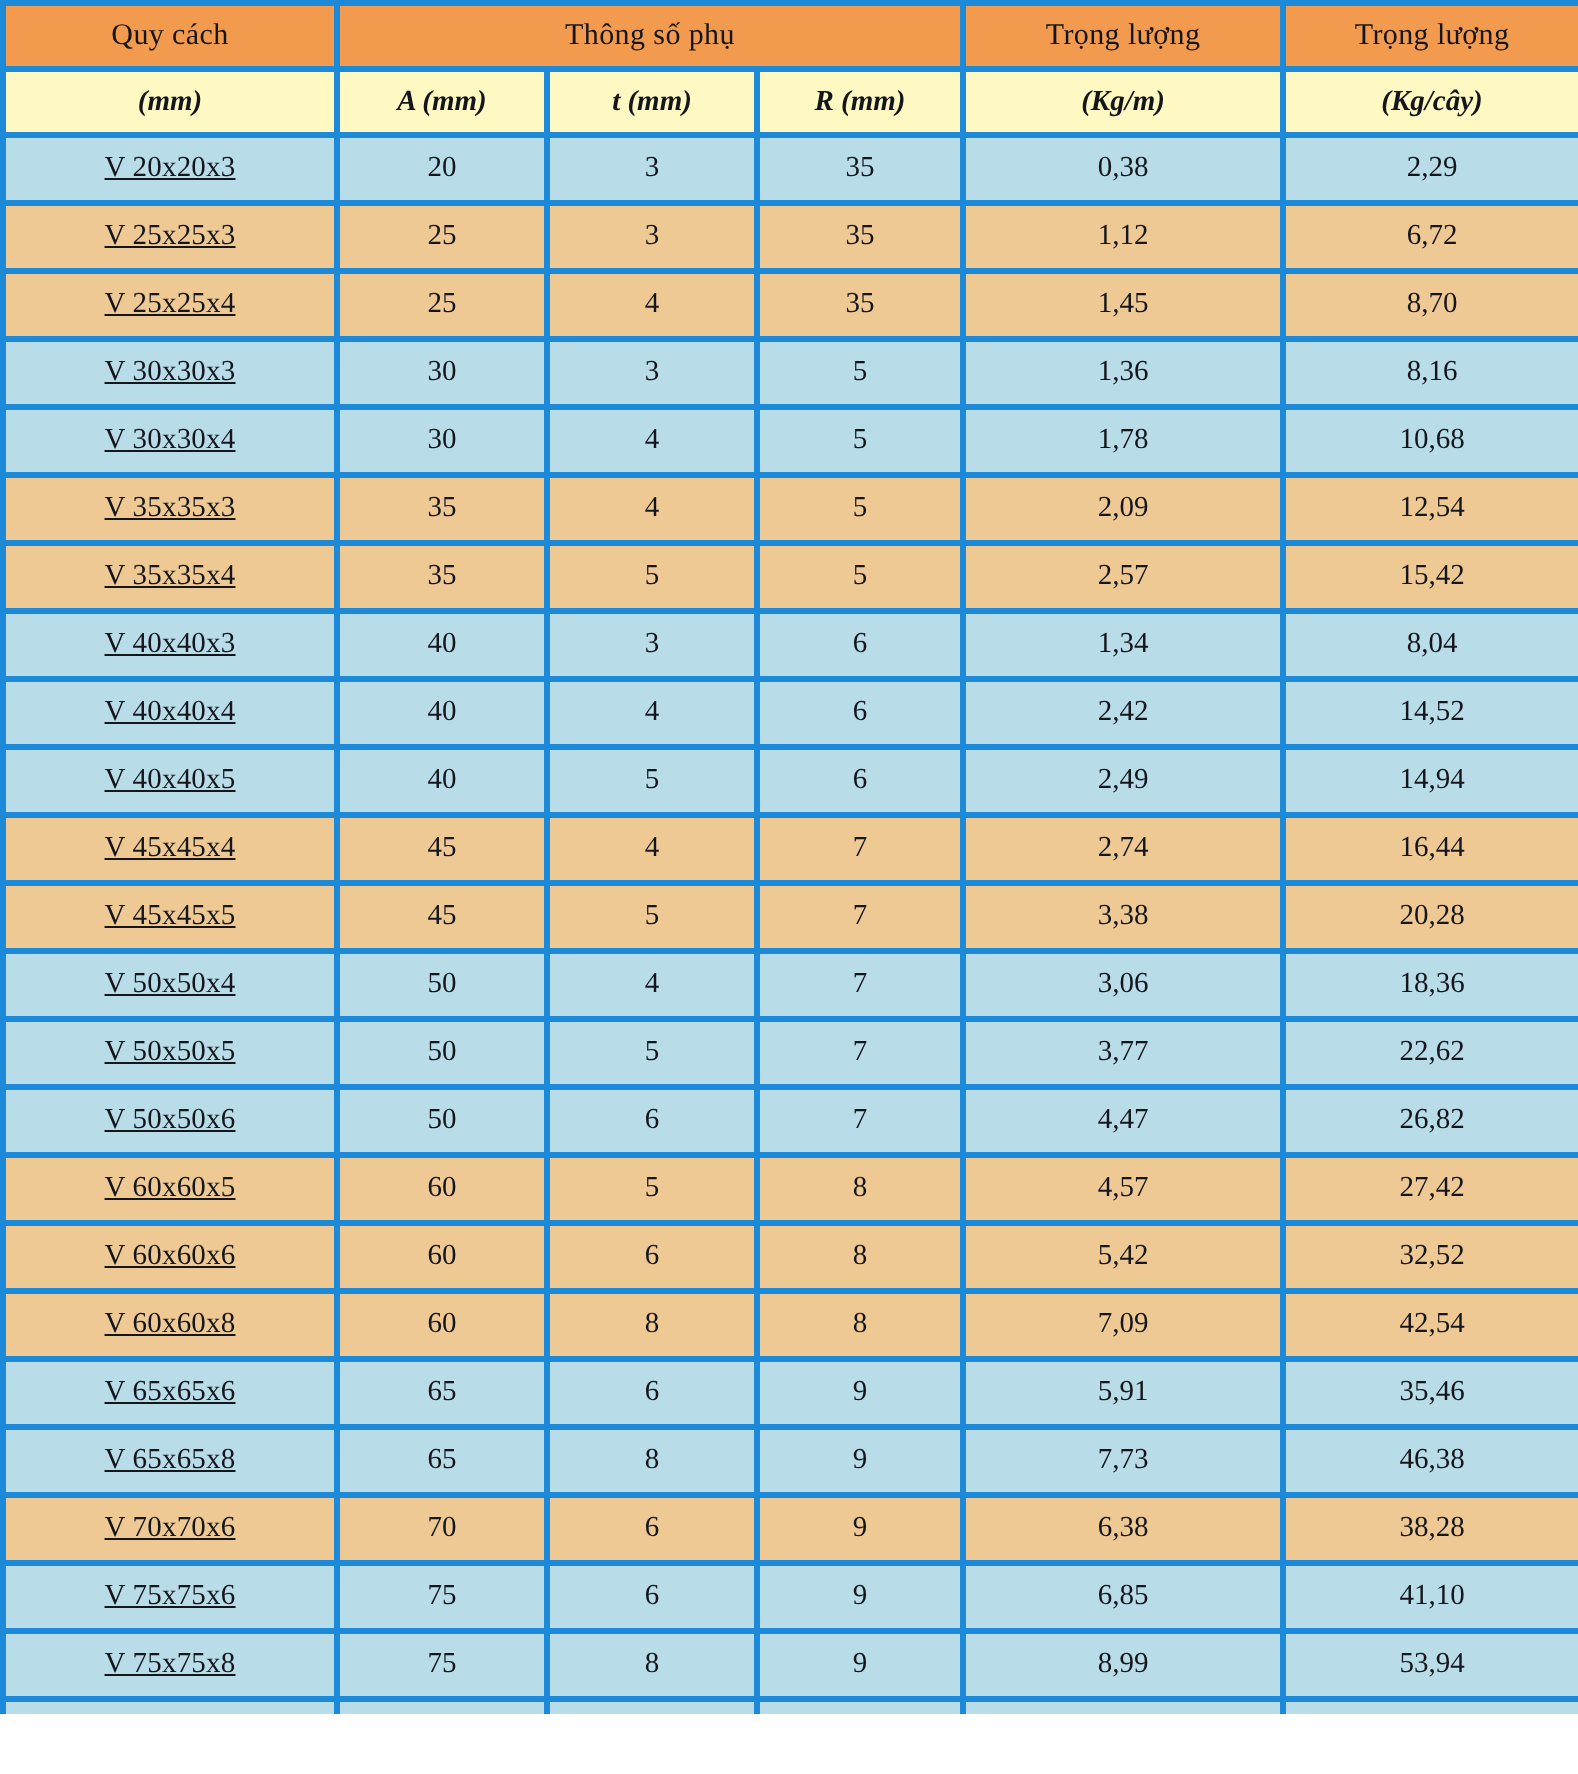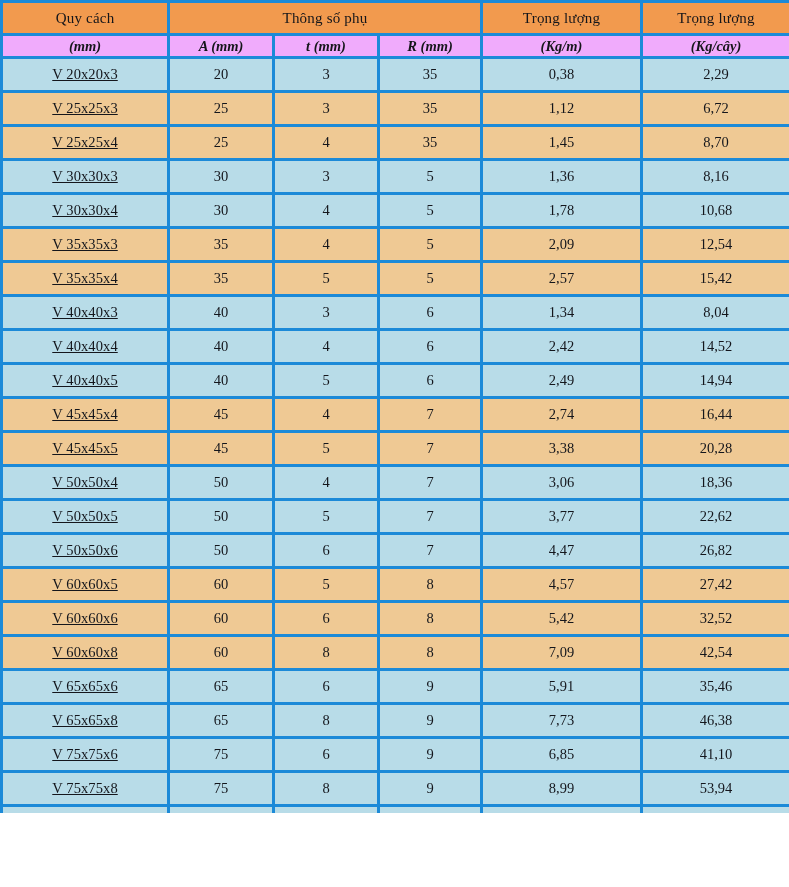--- a/index.html
+++ b/index.html
@@ -41,23 +41,23 @@
   
   tr.head-row th {
     background: #F29A4E;
     color: #15161a;
     height: 33px;
     font-size: 15px;
     font-weight: normal;
     letter-spacing: 0.2px;
   }
   tr.subhead-row th {
-    background: #f0abfc;
+    background: #fef9c3;
     color: #15161a;
-    height: 23px;
+    height: 33px;
     font-size: 14.5px;
     font-weight: bold;
     font-style: italic;
     text-align: center;
   }
 
   
   tr.data-row td {
     height: 34px;
     font-size: 14.5px;
@@ -260,20 +260,28 @@
         <td>35,46</td>
       </tr>
       <tr class="data-row band-blue">
         <td class="spec-cell">V 65x65x8</td>
         <td>65</td>
         <td>8</td>
         <td>9</td>
         <td>7,73</td>
         <td>46,38</td>
       </tr>
+      <tr class="data-row band-tan">
+        <td class="spec-cell">V 70x70x6</td>
+        <td>70</td>
+        <td>6</td>
+        <td>9</td>
+        <td>6,38</td>
+        <td>38,28</td>
+      </tr>
       <tr class="data-row band-blue">
         <td class="spec-cell">V 75x75x6</td>
         <td>75</td>
         <td>6</td>
         <td>9</td>
         <td>6,85</td>
         <td>41,10</td>
       </tr>
       <tr class="data-row band-blue">
         <td class="spec-cell">V 75x75x8</td>

